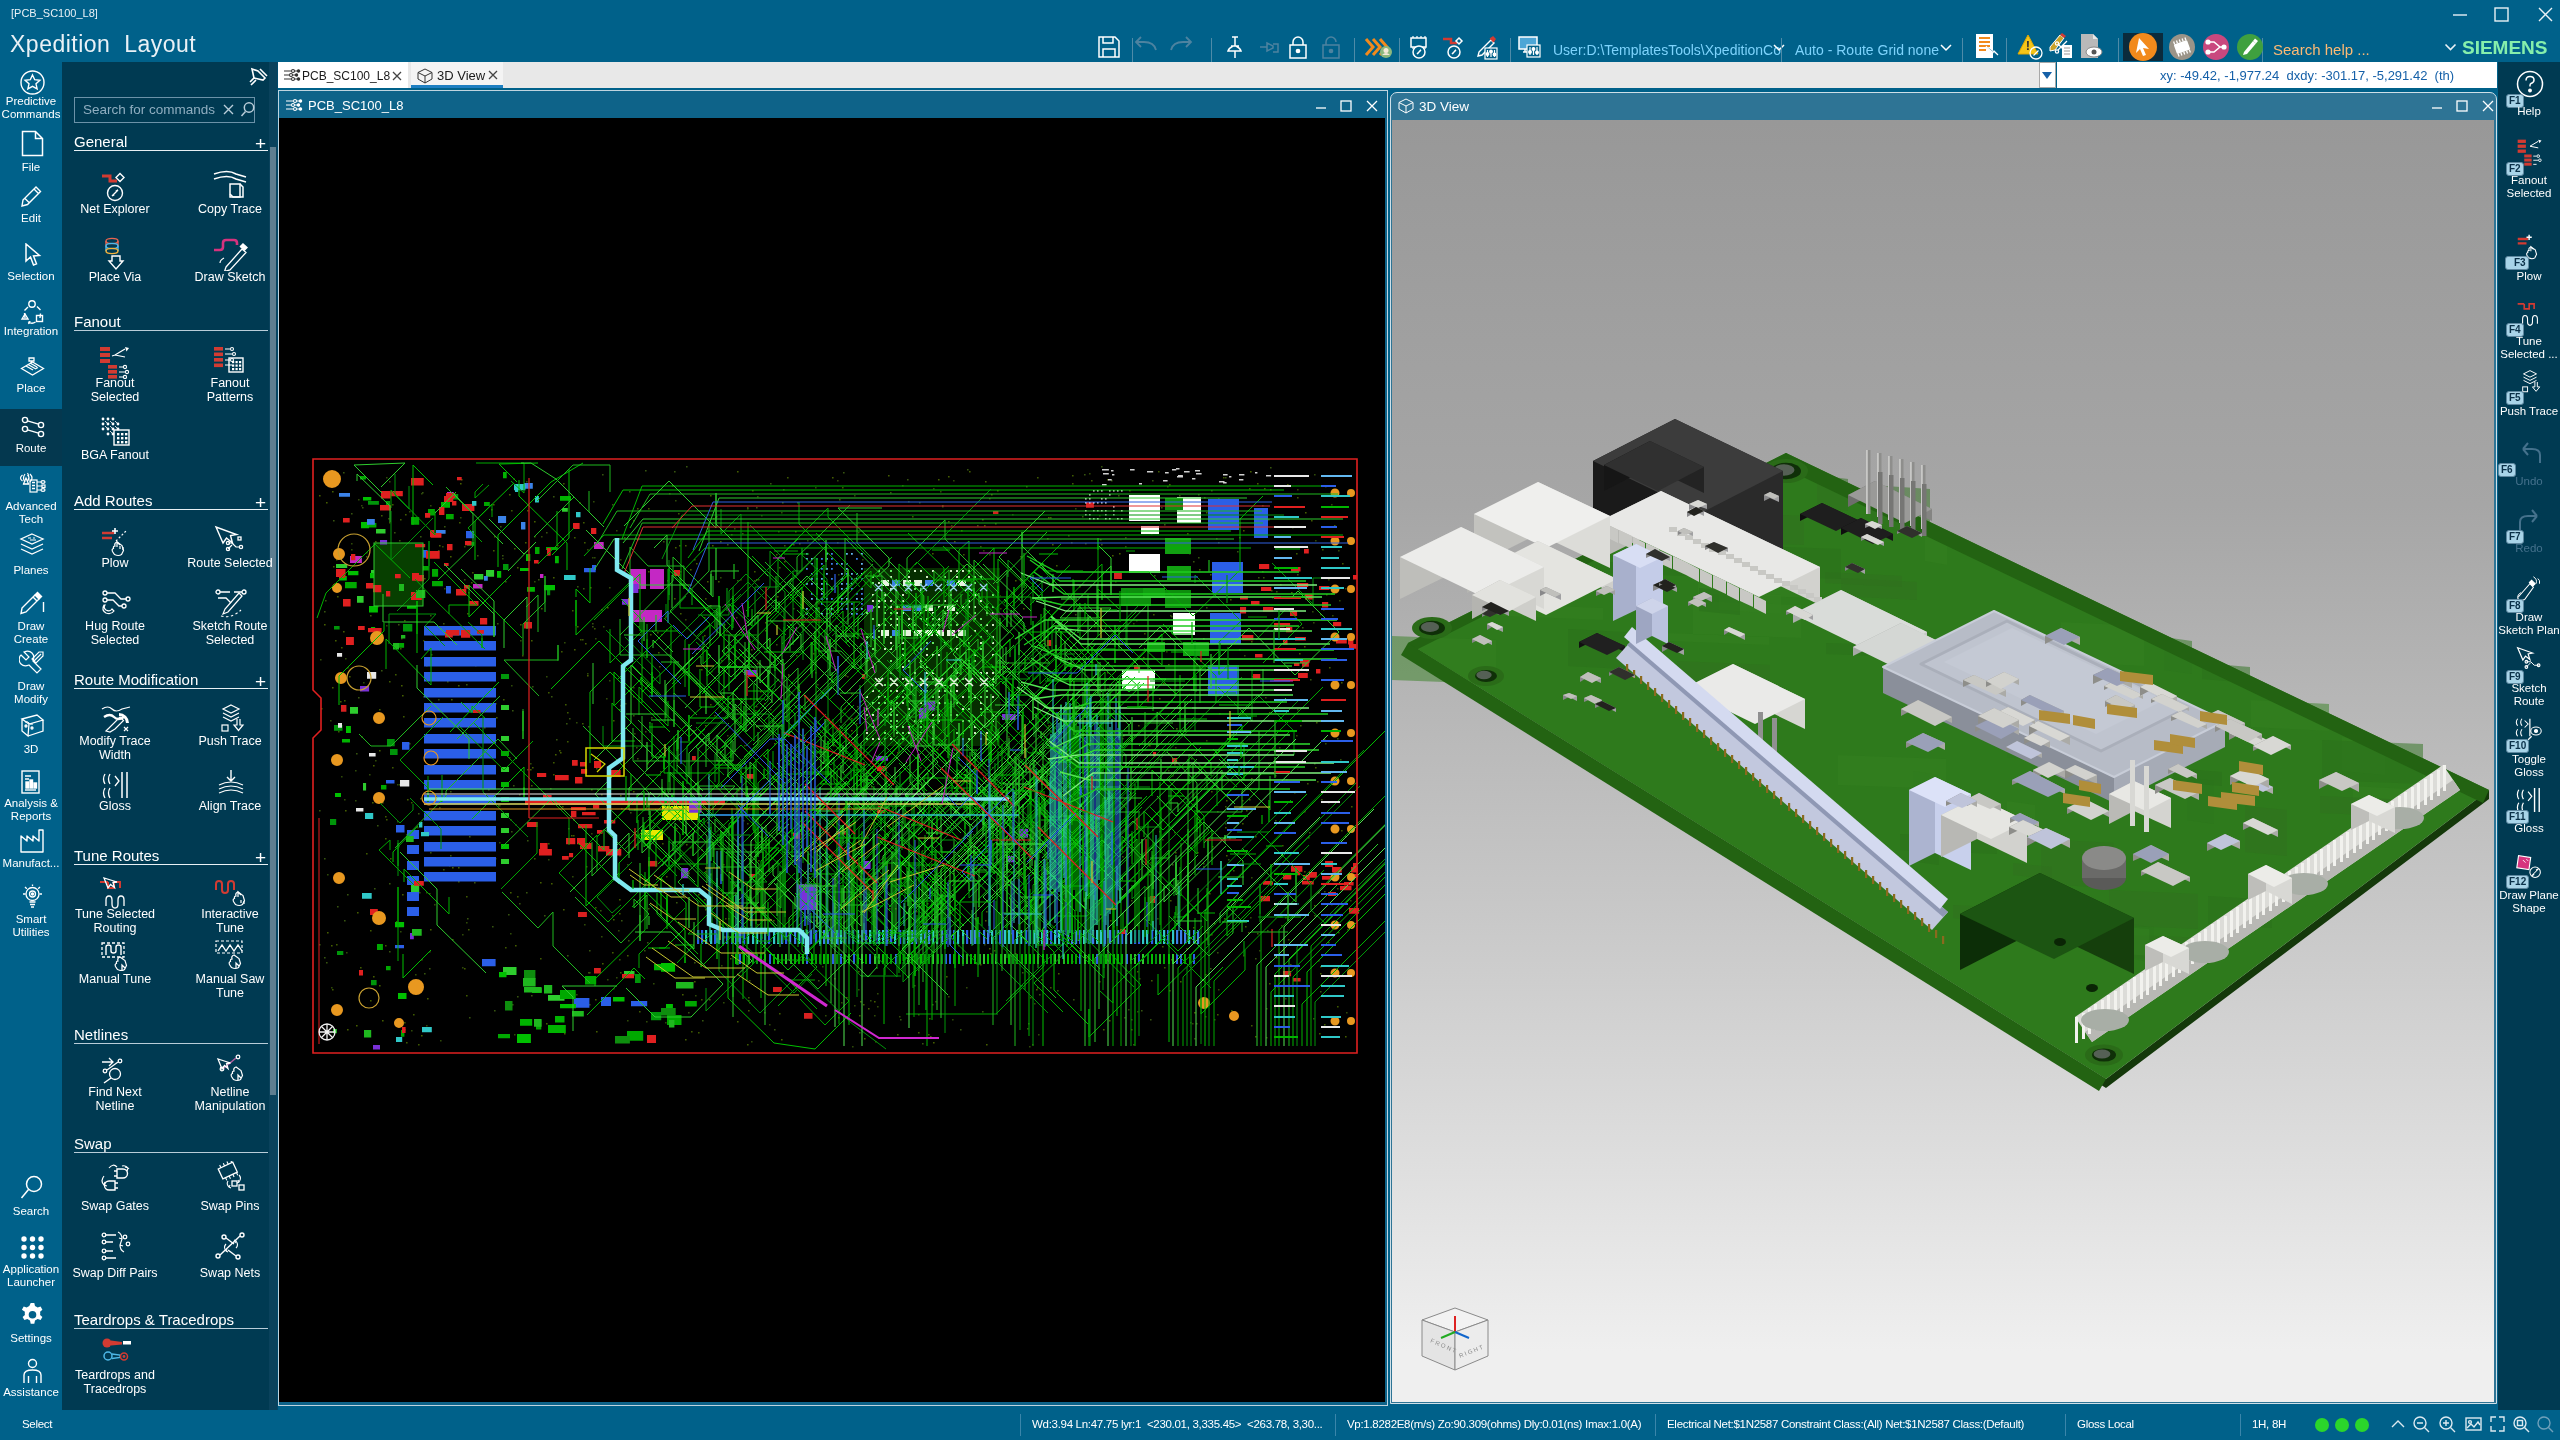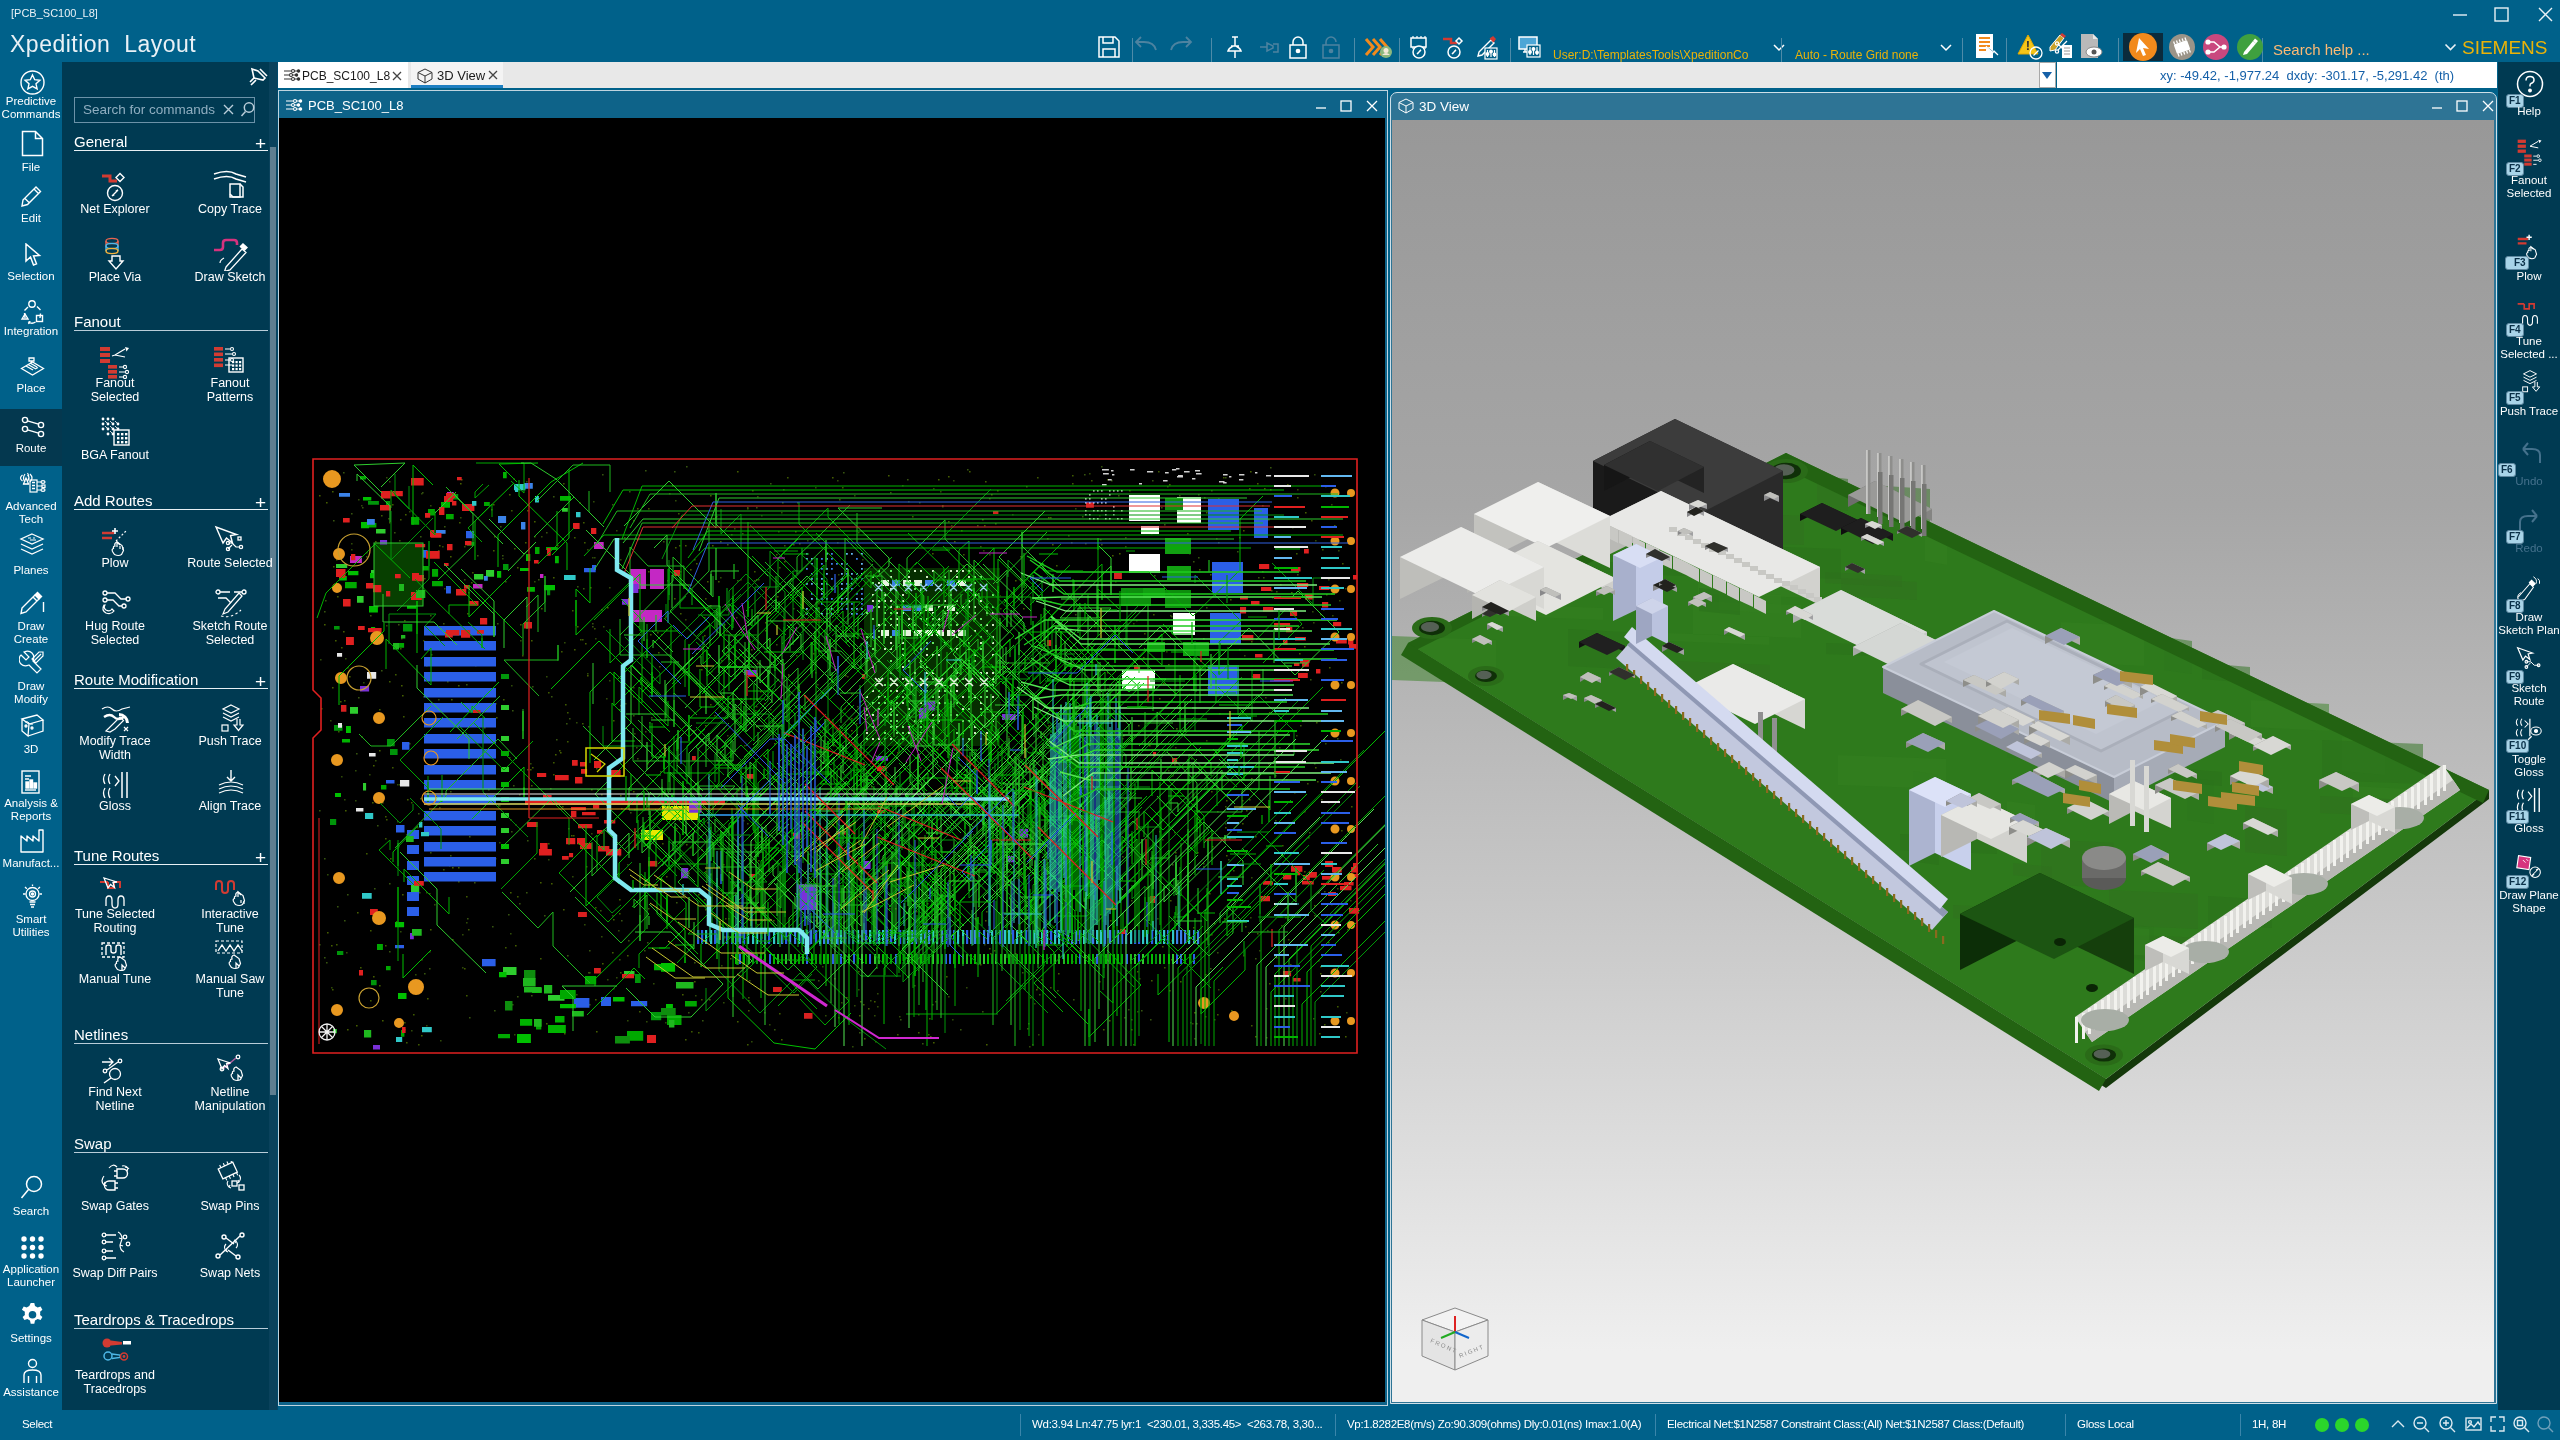--- a/index.html
+++ b/index.html
@@ -29,21 +29,21 @@
 .ssep{position:absolute;top:1414px;width:1px;height:22px;background:#3A85AA;}
 .stxt{position:absolute;top:1418px;color:#fff;font-size:11.5px;letter-spacing:-0.3px;white-space:nowrap;}
 
 #mdi{left:278px;top:88px;width:2220px;height:1322px;background:#00618A;}
 
 #pcbwin{left:0px;top:2px;width:1110px;height:1316px;background:#0E6389;border:1px solid #BFD4DF;}
 #pcbcontent{left:1px;top:30px;width:1106px;height:1284px;background:#000;overflow:hidden;}
 
 #d3win{left:1112px;top:4px;width:1107px;height:1312px;background:#2E7495;border:1px solid #CFE0E8;border-radius:7px 7px 0 0;}
 #d3content{left:1114px;top:32px;width:1102px;height:1282px;overflow:hidden;background:linear-gradient(#989898,#A6A6A6 30%,#C8C8C8 62%,#EFEFEF 96%);}
-.tbtxt{position:absolute;top:48px;font-size:12px;color:#eab308;white-space:nowrap;}
+.tbtxt{position:absolute;top:42px;font-size:14px;color:#7dd3fc;white-space:nowrap;}
 .tbsep{position:absolute;top:38px;width:1px;height:26px;background:#4E8BA8;}
 </style></head>
 <body>
 <div id="root">
 <div class="abs" id="titlebar"></div>
 <div class="abs" id="titletext">[PCB_SC100_L8]</div>
 <svg class="abs" style="left:2448px;top:5px" width="110" height="20" viewBox="0 0 110 20">
 <g stroke="#E9F1F6" stroke-width="1.4" fill="none">
 <path d="M5 10 h14"></path>
         <rect x="47" y="3" width="13" height="13"></rect>
@@ -219,21 +219,21 @@
 <g transform="translate(268,0)">
         <circle cx="14" cy="14" r="13" fill="#3FA03F"></circle>
         <path d="M8 19 L17 8 l3 2.5 L11 21 l-4 1 z" fill="#fff"></path>
         <path d="M17 8 l2 -2.5 3 2.5 -2 2.5" fill="#fff"></path>
       </g>
 </svg>
 <div class="abs" style="left:2273px;top:41px;font-size:15px;color:#fdba74;">Search help ...</div>
 <svg class="abs" style="left:2444px;top:43px" width="13" height="9">
       <path d="M1.5 1.5 l5 5 l5 -5" stroke="#E9F1F6" fill="none" stroke-width="1.6"></path>
     </svg>
-<div class="abs" style="left:2462px;top:37px;font-size:19px;font-weight:normal;color:#eab308;">SIEMENS</div>
+<div class="abs" style="left:2462px;top:37px;font-size:19px;font-weight:bold;color:#86efac;">SIEMENS</div>
 
 <div class="abs" id="tabstrip"></div>
 <div class="abs tab" style="left:278px;width:130px;background:#fff;"></div>
 <svg class="abs" style="left:283px;top:67px" width="18" height="17" viewBox="0 0 18 17">
       <g stroke="#333" stroke-width="1.1" fill="none">
         <path d="M1 4 h7 M1 8 h5 M1 12 h7"></path>
         <circle cx="10" cy="4" r="1.5"></circle>
         <circle cx="8" cy="8" r="1.5"></circle>
         <circle cx="10" cy="12" r="1.5"></circle>
         <path d="M11.5 4 h3 M9.5 8 h3 M11.5 12 h3"></path>

